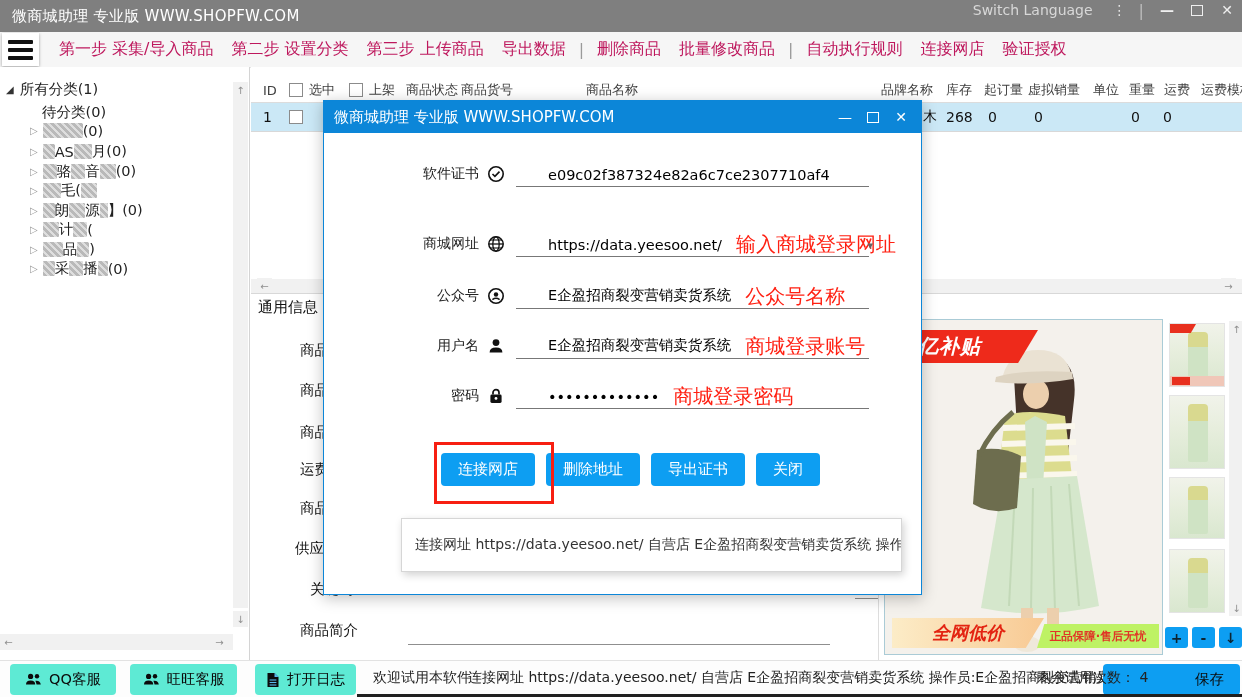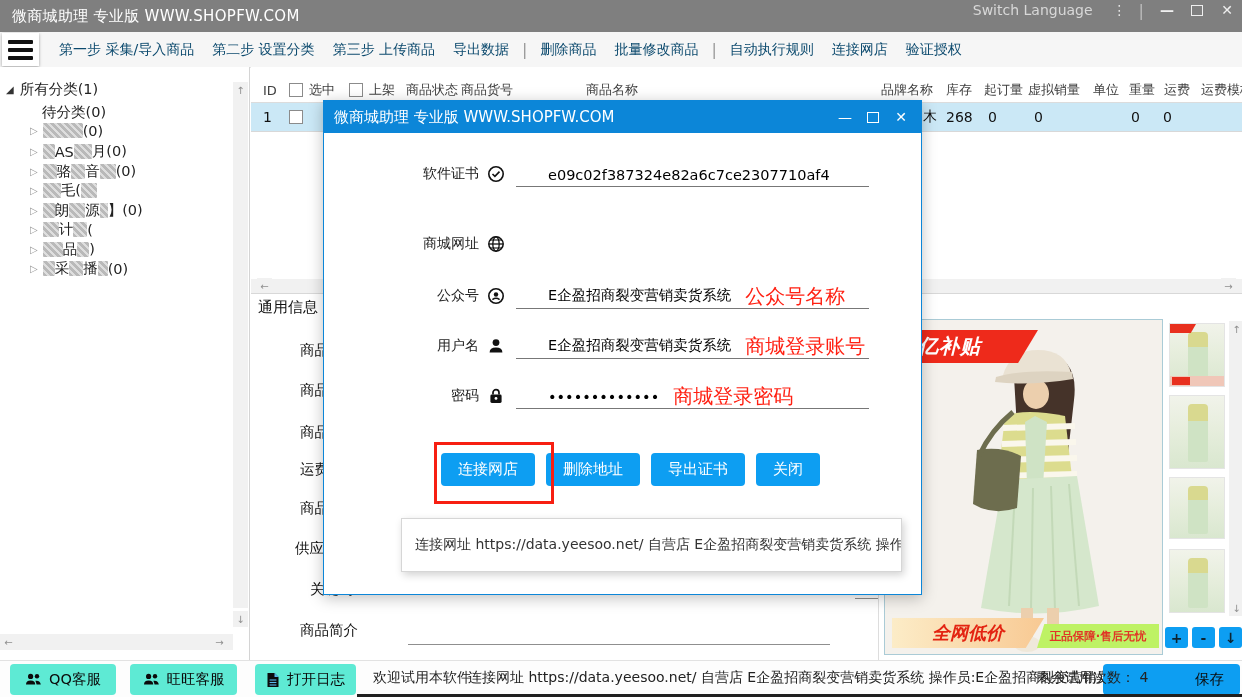--- a/index.html
+++ b/index.html
@@ -15,21 +15,21 @@
   .tb-sep{color:#bdbdbd;margin:0 8px;}
   .tb-btn{width:30px;height:32px;display:flex;align-items:center;justify-content:center;color:#f0f0f0;font-size:14px;}
   .tb-min{font-weight:bold;}
   .tb-max-box{width:10px;height:9px;border:1px solid #efefef;display:inline-block;}
   
   .menubar{position:absolute;left:0;top:32px;width:1242px;height:35px;background:#f6f6f6;border-bottom:1px solid #e6e6e6;}
   .hamburger{position:absolute;left:2px;top:1px;width:37px;height:33px;background:#fff;box-shadow:0 1px 3px rgba(0,0,0,.35);
              display:flex;flex-direction:column;justify-content:center;gap:4px;padding:0 6px;box-sizing:border-box;cursor:pointer;}
   .hamburger i{display:block;height:4px;background:#111;border-radius:1px;}
   .menu-items{position:absolute;left:50px;top:0;height:35px;display:flex;align-items:center;}
-  .menu-item{font-size:14px;color:#0c4a6e;padding:0 9px;white-space:nowrap;cursor:pointer;}
+  .menu-item{font-size:16px;color:#be185d;padding:0 9px;white-space:nowrap;cursor:pointer;}
   .menu-sep{color:#9a9a9a;padding:0 4px;}
   
   .tree-panel{position:absolute;left:0;top:67px;width:250px;height:593px;background:#fff;border-right:1px solid #d4d4d4;box-sizing:border-box;}
   .tree-root{position:absolute;left:6px;top:13px;font-size:14.5px;display:flex;align-items:center;gap:6px;white-space:nowrap;}
   .tree-root .exp{color:#333;font-size:10px;}
   .tree-item{position:absolute;font-size:14.5px;white-space:nowrap;display:flex;align-items:center;cursor:pointer;}
   .tree-item .caret{color:#9a9a9a;font-size:10px;margin-right:5px;}
   .blur-box{display:inline-block;height:15px;vertical-align:-3px;border-radius:1px;
             background-image:linear-gradient(45deg,#b9b9b9 25%,#dedede 25%,#dedede 50%,#b9b9b9 50%,#b9b9b9 75%,#dedede 75%);
             background-size:7px 7px;}
@@ -398,20 +398,25 @@
             <span class="fld-label">商城网址</span>
             <span class="fld-icon icon-svg">
               <svg width="18" height="18" viewBox="0 0 18 18">
                 <circle cx="9" cy="9" r="7.2" fill="none" stroke="#111" stroke-width="1.5"></circle>
                 <ellipse cx="9" cy="9" rx="3.2" ry="7.2" fill="none" stroke="#111" stroke-width="1.3"></ellipse>
                 <line x1="1.8" y1="9" x2="16.2" y2="9" stroke="#111" stroke-width="1.3"></line>
                 <line x1="3" y1="5" x2="15" y2="5" stroke="#111" stroke-width="1.1"></line>
                 <line x1="3" y1="13" x2="15" y2="13" stroke="#111" stroke-width="1.1"></line>
               </svg>
             </span>
+            <div class="fld-input">
+              <span class="fld-value">https://data.yeesoo.net/</span>
+              <span class="fld-note">输入商城登录网址</span>
+              <span class="fld-caret">▾</span>
+            </div>
           </div>
           <div class="fld" style="top: 150px; width: 100%;">
             <span class="fld-label">公众号</span>
             <span class="fld-icon icon-svg">
               <svg width="18" height="18" viewBox="0 0 18 18">
                 <circle cx="9" cy="9" r="7.2" fill="none" stroke="#111" stroke-width="1.6"></circle>
                 <circle cx="9" cy="7.5" r="2.2" fill="#111"></circle>
                 <path d="M5.4 12.6q3.6-2.6 7.2 0" fill="none" stroke="#111" stroke-width="1.6"></path>
               </svg>
             </span>

